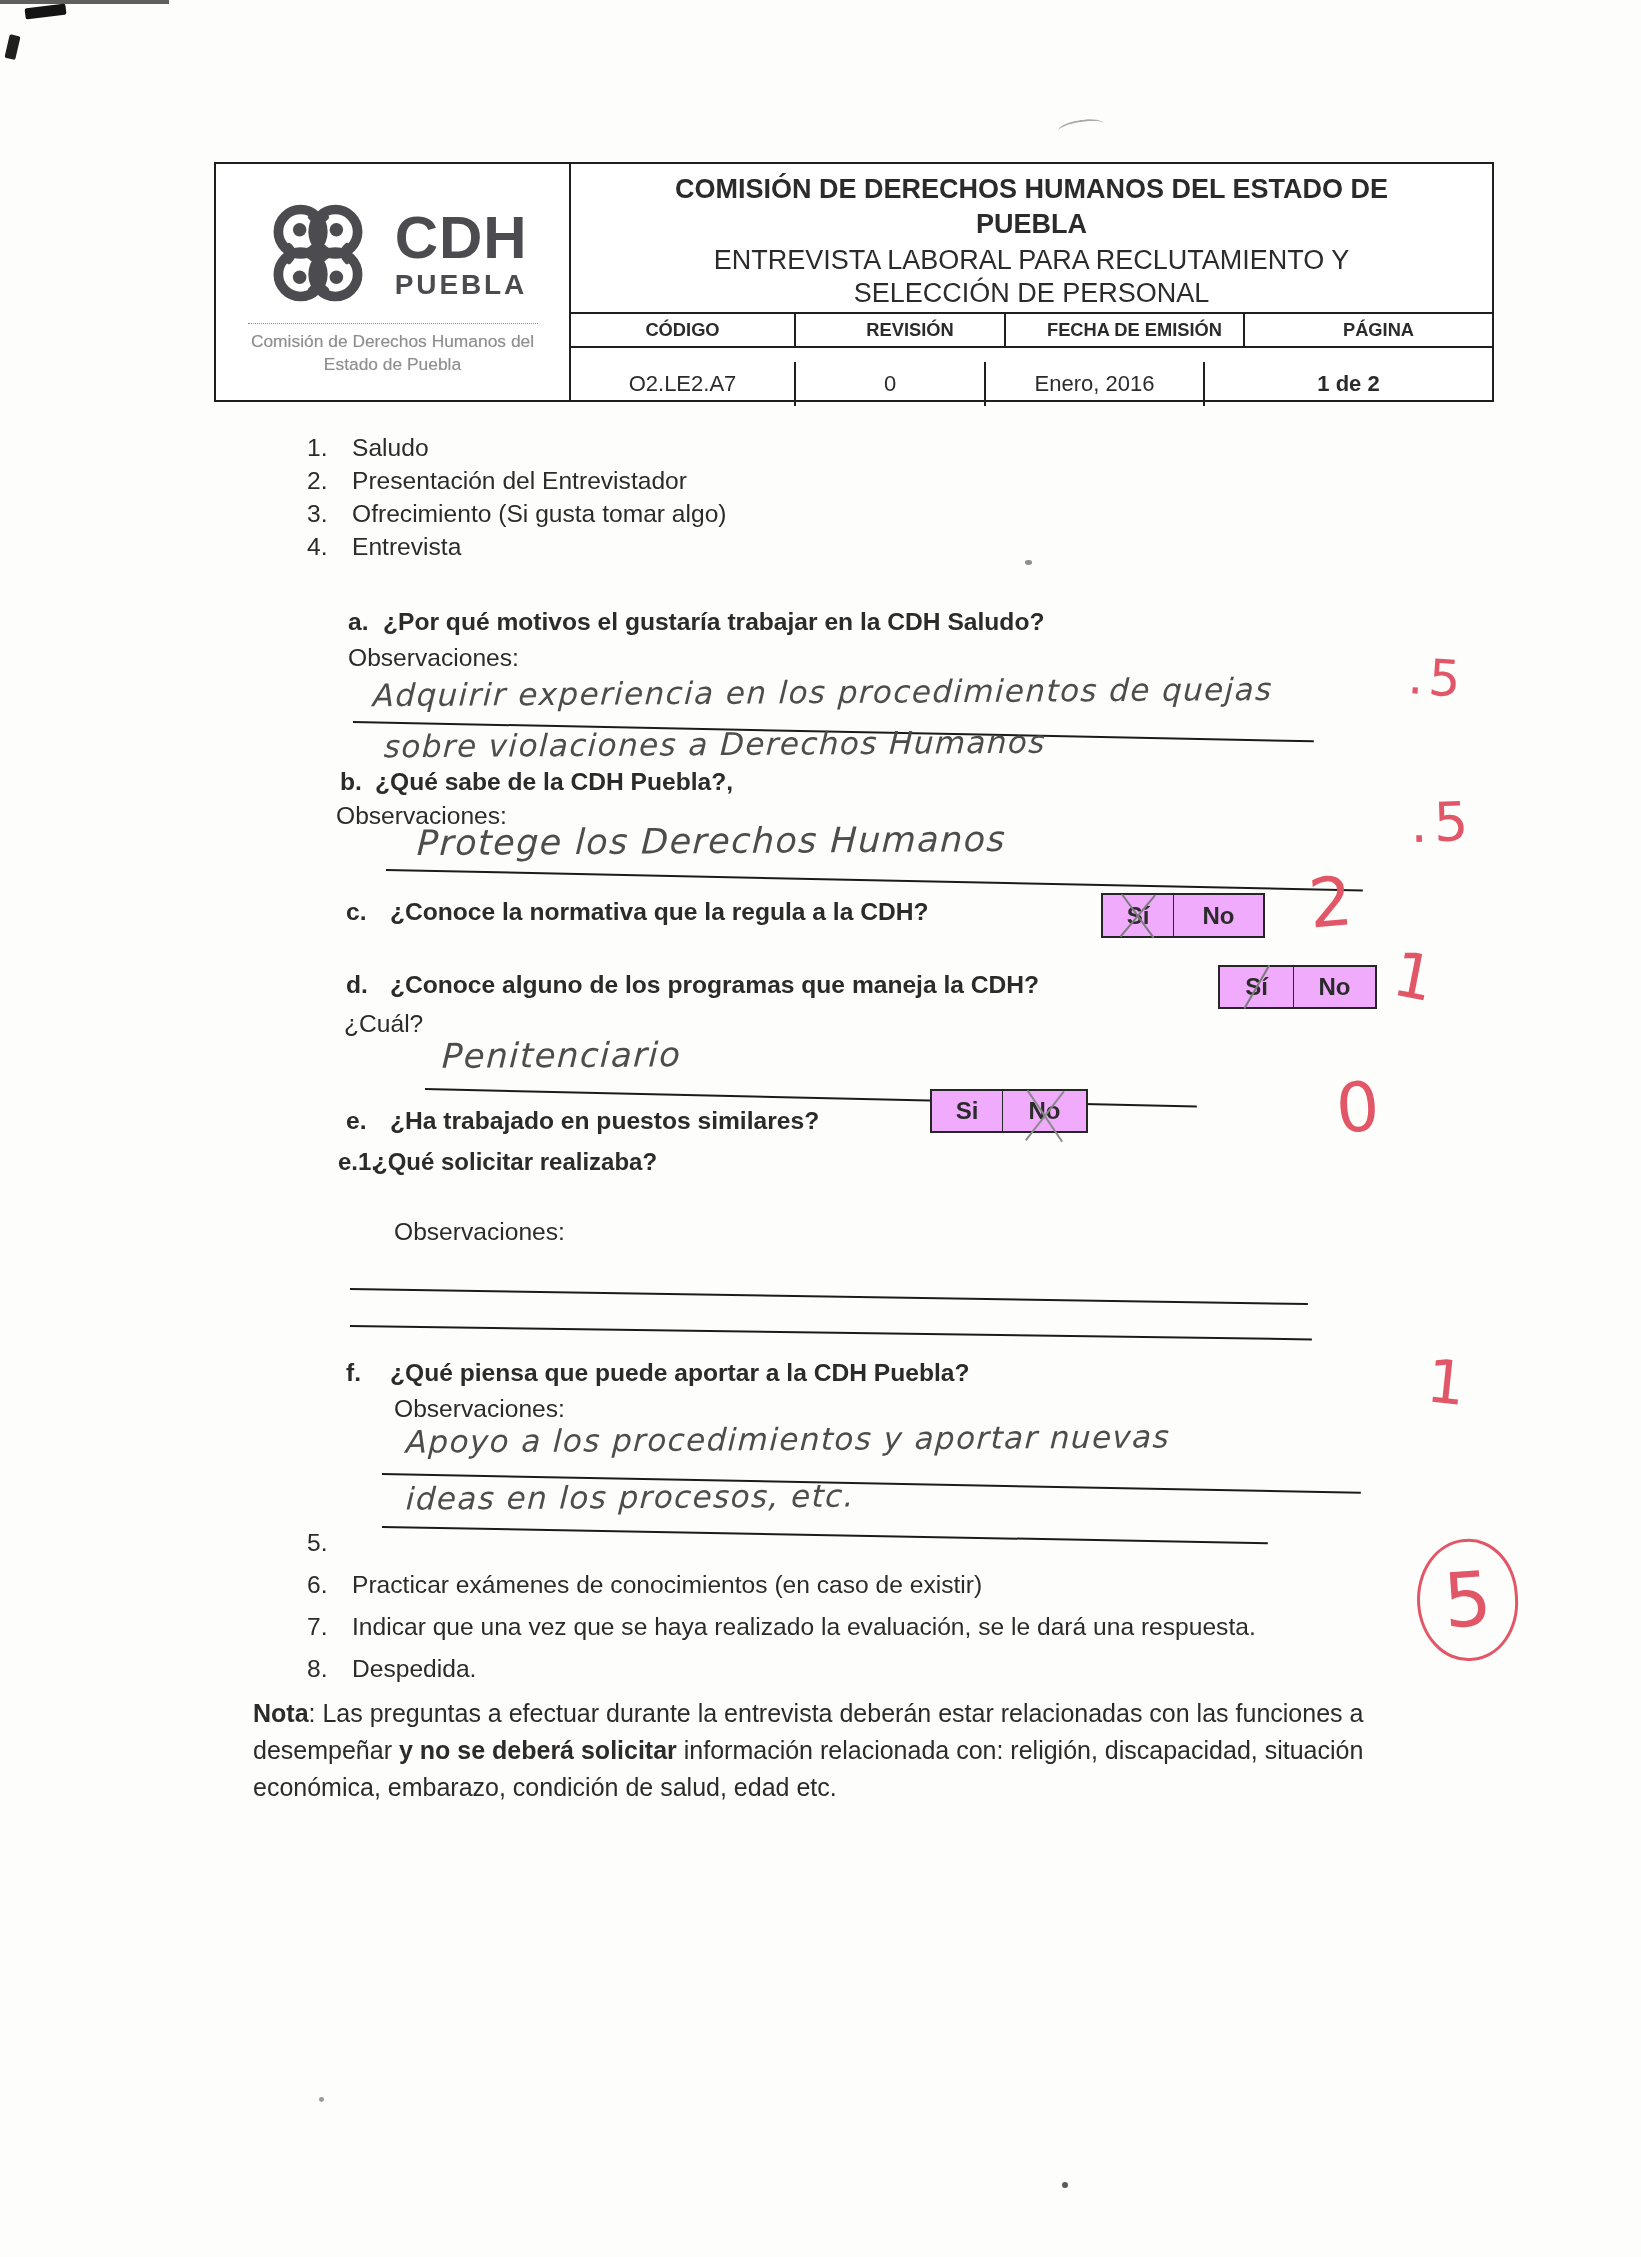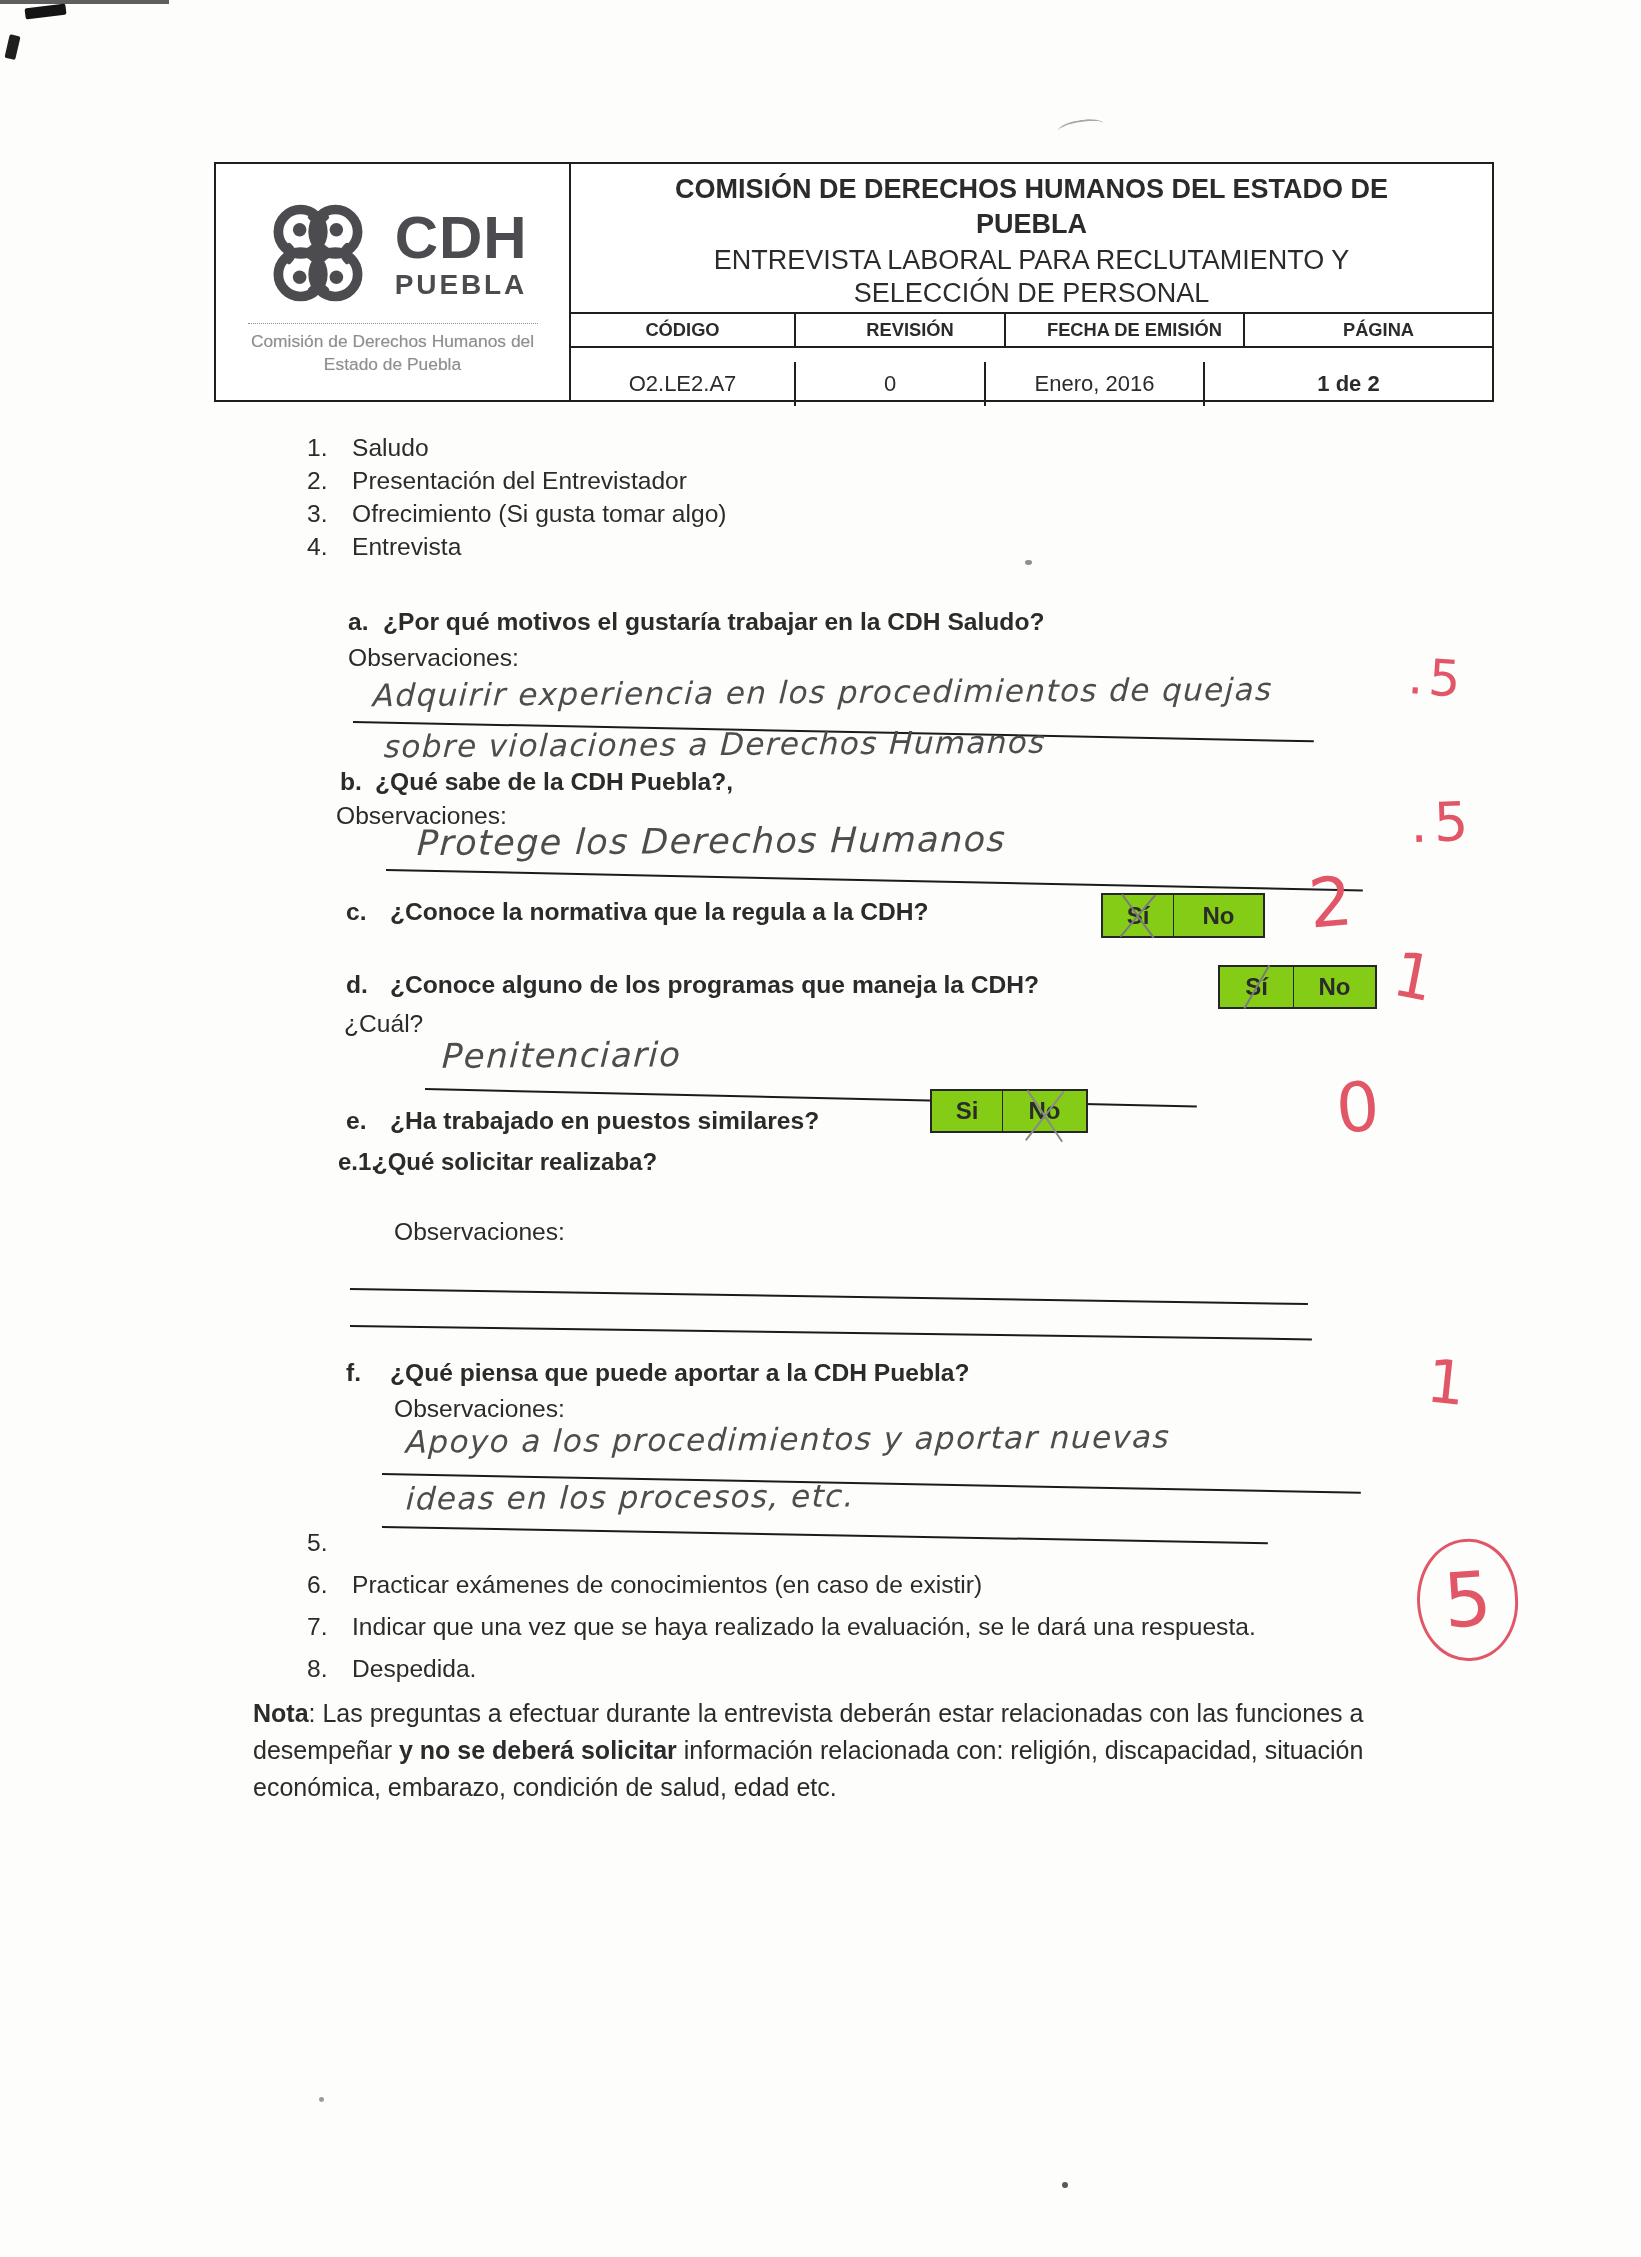--- a/index.html
+++ b/index.html
@@ -95,21 +95,21 @@
   .uline { position:absolute; height:0; border-top:2.4px solid #1b1b1b; transform-origin:left center; }
   .ul-a  { left:353px; top:721px;  width:961px;  transform:rotate(1.15deg); }
   .ul-b  { left:386px; top:869px;  width:977px; transform:rotate(1.2deg); }
   .ul-d  { left:425px; top:1088px; width:772px;  transform:rotate(1.3deg); }
   .ln-e1 { left:350px; top:1288px; width:958px;  transform:rotate(0.9deg); }
   .ln-e2 { left:350px; top:1325px; width:962px;  transform:rotate(0.8deg); }
   .ul-f1 { left:382px; top:1473px; width:979px; transform:rotate(1.1deg); }
   .ul-f2 { left:382px; top:1526px; width:886px;  transform:rotate(1.05deg); }
 
   
-  .ynbox { position:absolute; display:flex; border:2.4px solid #262626; background:#84cc16; }
+  .ynbox { position:absolute; display:flex; border:2.4px solid #262626; background:#f0abfc; }
   .yncell { display:flex; align-items:center; justify-content:center; font-weight:bold; font-size:24px; position:relative; }
   .yncell.first { border-right:1.9px solid #262626; }
   .box-c { left:1101px; top:893px; }
   .box-c .yncell.first { width:70px; height:41px; }
   .box-c .yncell.second { width:89px; height:41px; }
   .box-d { left:1218px; top:965px; }
   .box-d .yncell.first { width:73px; height:40px; }
   .box-d .yncell.second { width:81px; height:40px; }
   .box-e { left:930px; top:1089px; }
   .box-e .yncell.first { width:70px; height:40px; }

